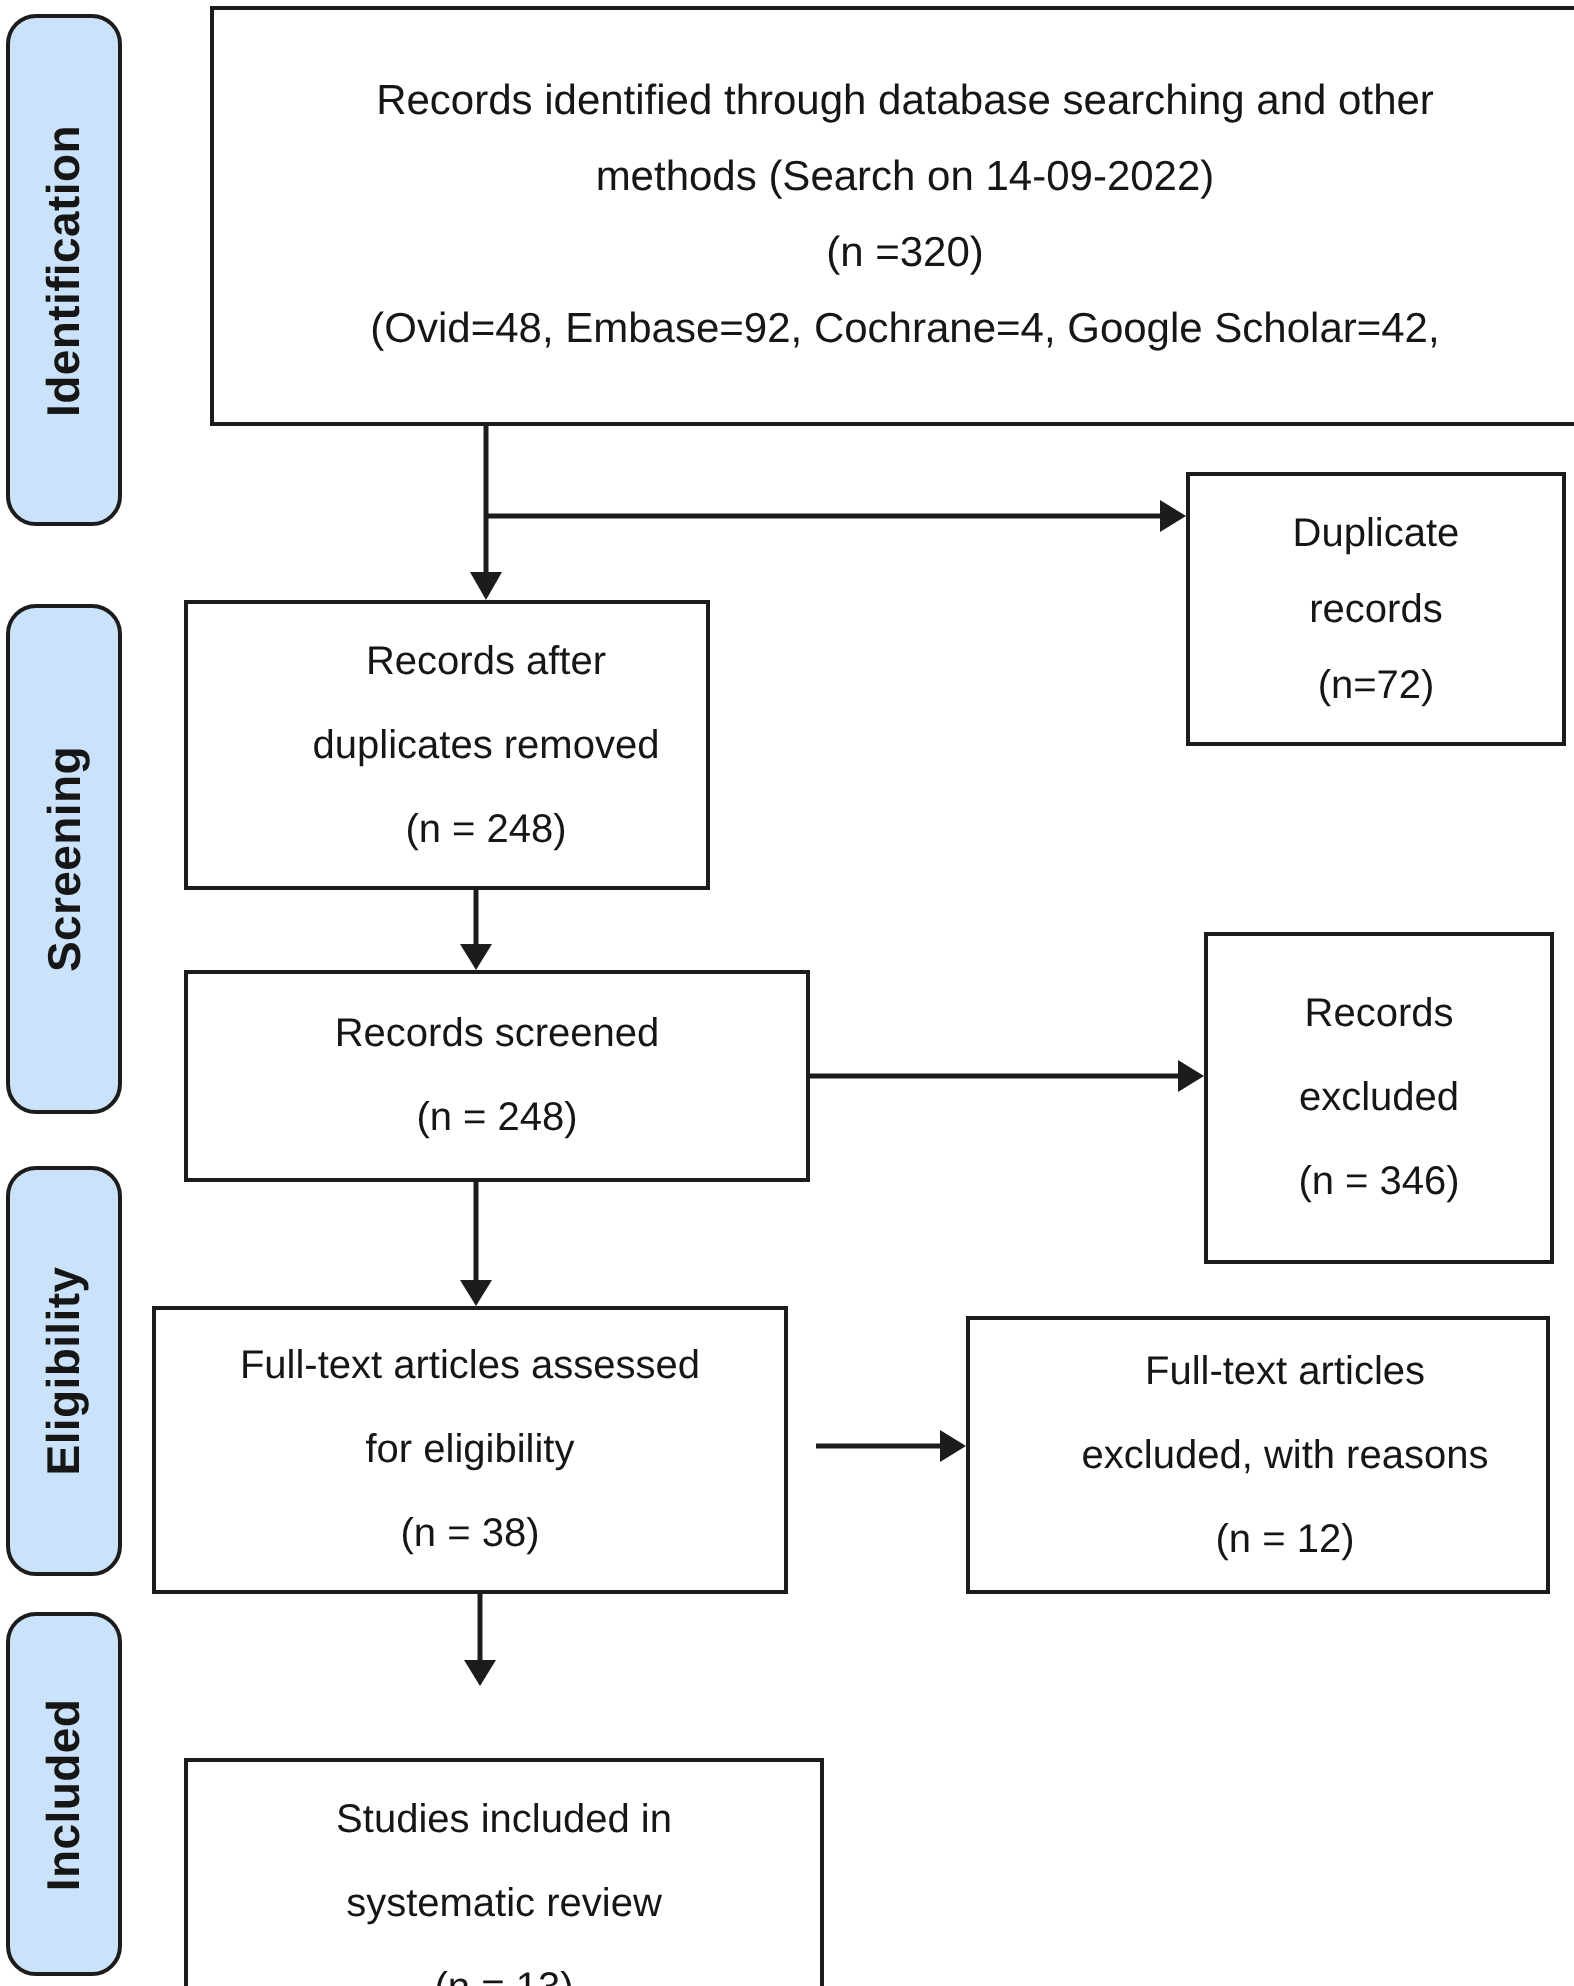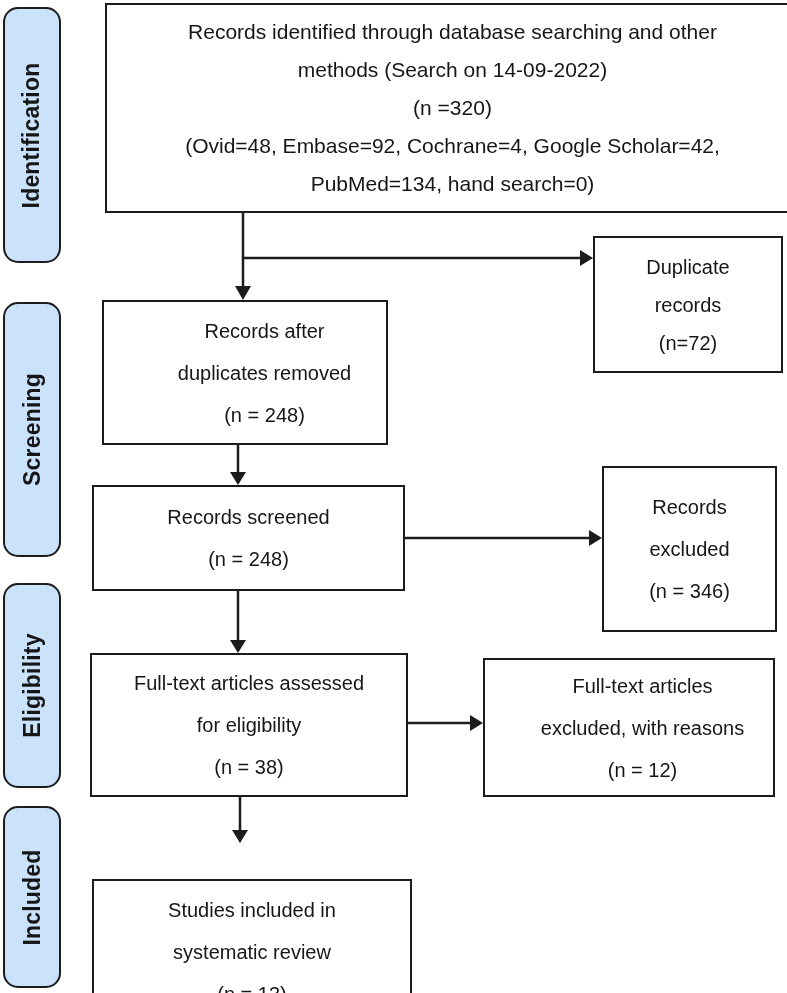--- a/index.html
+++ b/index.html
@@ -108,47 +108,46 @@
   </div>
   <div class="stage" style="top:806px; height:182px;">
     <span>Included</span>
   </div>
 
   <div class="box box--top" style="left:91px; top:3px; width:695px; height:210px;">
     <div>Records identified through database searching and other</div>
     <div>methods (Search on 14-09-2022)</div>
     <div>(n =320)</div>
     <div>(Ovid=48, Embase=92, Cochrane=4, Google Scholar=42,</div>
-    <div>PubMed=134, hand search=0)</div>
   </div>
 
   <div class="box" style="left:593px; top:236px; width:190px; height:137px; line-height:38px;align-items:center;">
     <div>Duplicate</div>
     <div>records</div>
     <div>(n=72)</div>
   </div>
 
-  <div class="box" style="left:102px; top:300px; width:286px; height:145px;padding-left:45px;">
+  <div class="box" style="left:92px; top:300px; width:263px; height:145px;padding-left:45px;">
     <div>Records after</div>
     <div>duplicates removed</div>
     <div>(n = 248)</div>
   </div>
 
   <div class="box" style="left:92px; top:485px; width:313px; height:106px;">
     <div>Records screened</div>
     <div>(n = 248)</div>
   </div>
 
   <div class="box" style="left:602px; top:466px; width:175px; height:166px;">
     <div>Records</div>
     <div>excluded</div>
     <div>(n = 346)</div>
   </div>
 
-  <div class="box" style="left:90px; top:653px; width:318px; height:144px;">
+  <div class="box" style="left:76px; top:653px; width:318px; height:144px;">
     <div>Full-text articles assessed</div>
     <div>for eligibility</div>
     <div>(n = 38)</div>
   </div>
 
   <div class="box" style="left:483px; top:658px; width:292px; height:139px;padding-left:33px;">
     <div>Full-text articles</div>
     <div>excluded, with reasons</div>
     <div>(n = 12)</div>
   </div>

